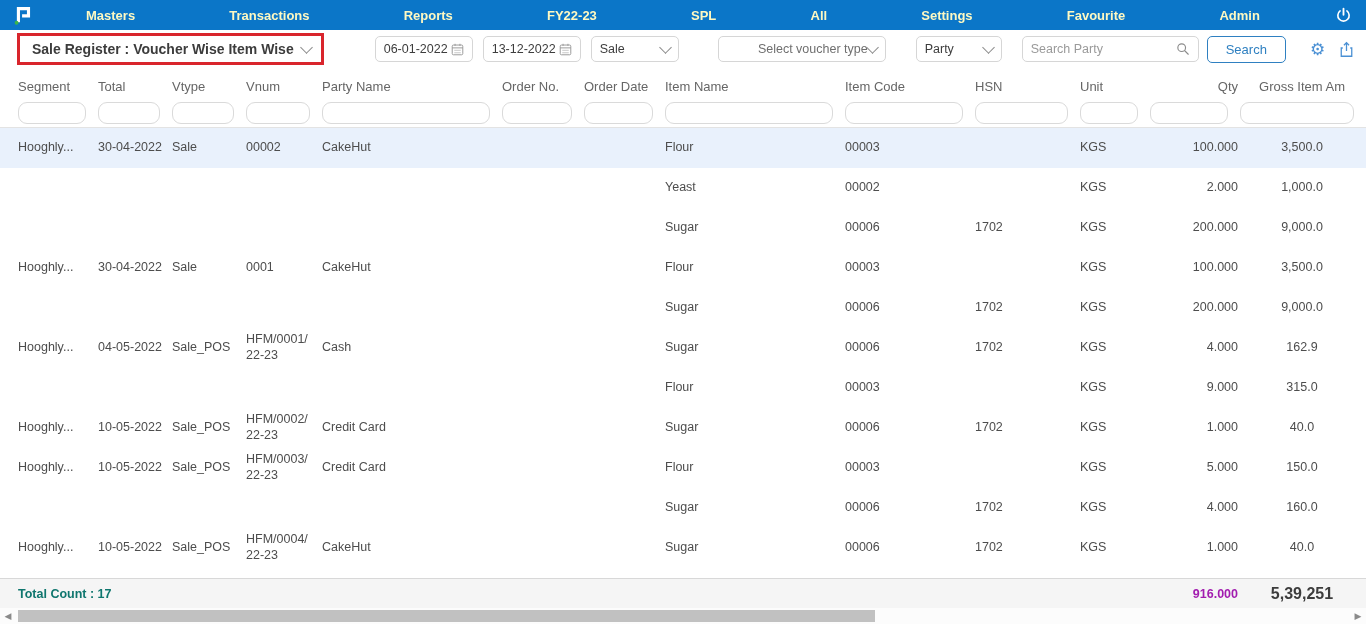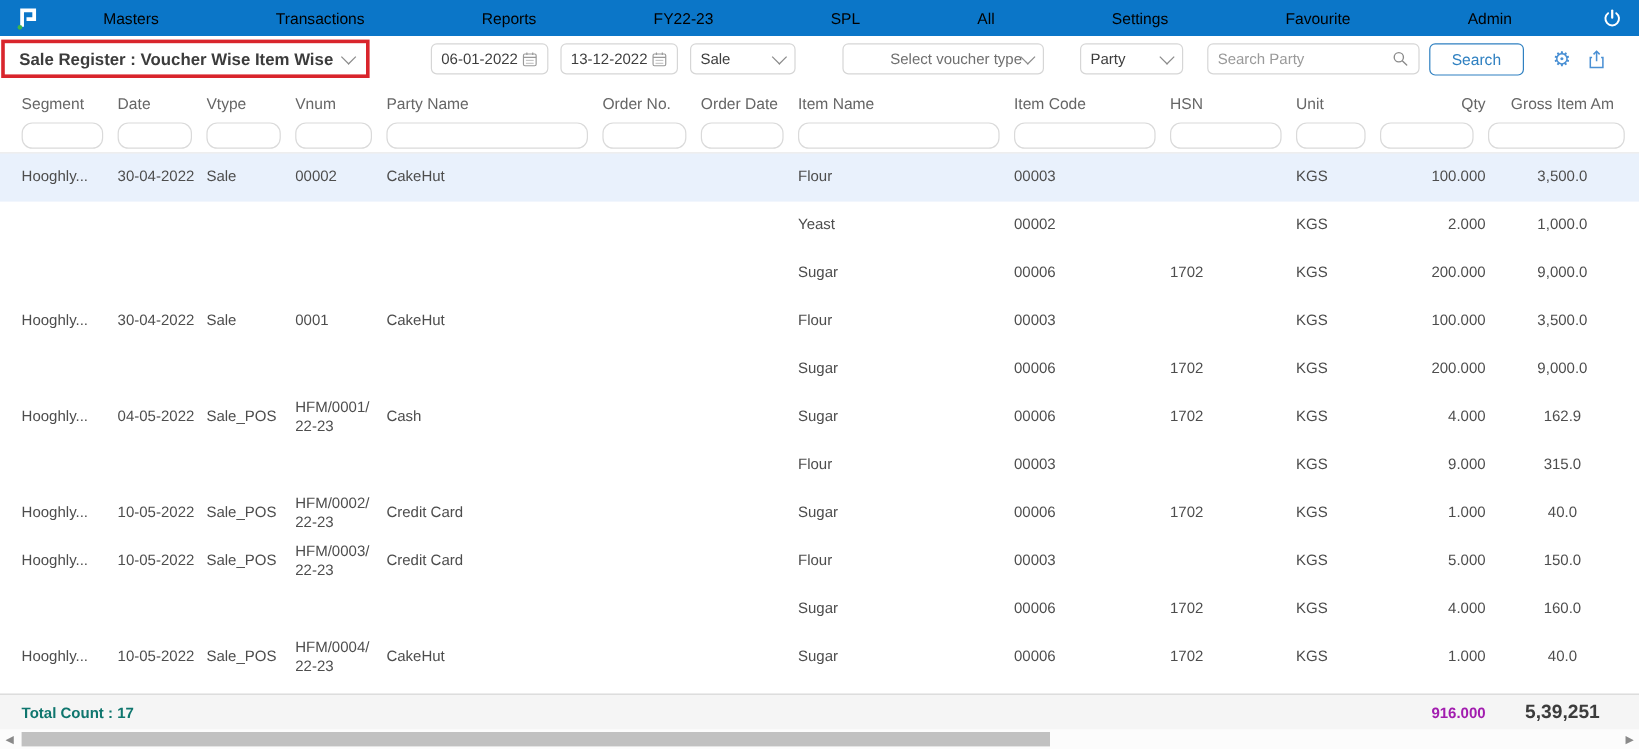--- a/index.html
+++ b/index.html
@@ -4,27 +4,27 @@
 <style>
   * { margin:0; padding:0; box-sizing:border-box; }
   html,body { width:1366px; height:625px; overflow:hidden; background:#fff;
     font-family:"Liberation Sans", sans-serif; }
 
   
   .topnav { height:30px; background:#0b76c8; display:flex; align-items:center; }
   .logo-wrap { width:46px; display:flex; justify-content:center; align-items:center; }
   .nav-items { flex:1; display:flex; align-items:center; justify-content:space-between;
     padding:0 60px 0 40px; }
-  .nav-item { color:#000000; font-size:13px; font-weight:400; cursor:pointer; white-space:nowrap; }
+  .nav-item { color:#fef9c3; font-size:13px; font-weight:700; cursor:pointer; white-space:nowrap; }
   .power-wrap { width:46px; display:flex; justify-content:center; align-items:center; cursor:pointer; }
 
   
   .toolbar { height:38px; display:flex; align-items:center; background:#fff; position:relative; }
   .title-box { display:flex; align-items:center; gap:8px; border:3px solid #d9252c;
-    height:32px; padding:0 10px 0 12px; margin-left:1px; min-width:300px; cursor:pointer; }
+    height:32px; padding:0 10px 0 12px; margin-left:17px; min-width:300px; cursor:pointer; }
   .title-text { font-size:14px; font-weight:700; color:#3c3c3c; white-space:nowrap; }
   .chev { width:9px; height:9px; border-right:1.6px solid #8a8a8a; border-bottom:1.6px solid #8a8a8a;
     transform:rotate(45deg); margin-top:-4px; flex:0 0 auto; }
   .ctrl { height:26px; border:1px solid #d6d6d6; border-radius:5px; background:#fff;
     display:flex; align-items:center; font-size:12.5px; color:#3d3d3d; padding:0 8px; }
   .ctrl.date { width:98px; margin-left:51px; justify-content:space-between; }
   .ctrl.date2 { margin-left:10px; }
   .ctrl.sel-sale { width:88px; margin-left:10px; justify-content:space-between; }
   .ctrl.sel-vtype { width:168px; margin-left:39px; justify-content:flex-end; color:#6f6f6f; }
   .ctrl.sel-party { width:86px; margin-left:30px; justify-content:space-between; }
@@ -176,21 +176,21 @@
     <svg width="15" height="17" viewBox="0 0 20 22">
       <path d="M5 9 H3 V20 H17 V9 H15" fill="none" stroke="#4a90d4" stroke-width="1.7"></path>
       <line x1="10" y1="2.5" x2="10" y2="13" stroke="#4a90d4" stroke-width="1.7"></line>
       <path d="M6.6 5.4 L10 2 L13.4 5.4" fill="none" stroke="#4a90d4" stroke-width="1.7"></path>
     </svg>
   </span>
 </div>
 
 <div class="grid-cols hdr-row" id="header-row">
     <div class="hcell col-segment">Segment</div>
-    <div class="hcell col-date">Date</div>
+    <div class="hcell col-date">Total</div>
     <div class="hcell col-vtype">Vtype</div>
     <div class="hcell col-vnum">Vnum</div>
     <div class="hcell col-party">Party Name</div>
     <div class="hcell col-order_no">Order No.</div>
     <div class="hcell col-order_date">Order Date</div>
     <div class="hcell col-item_name">Item Name</div>
     <div class="hcell col-item_code">Item Code</div>
     <div class="hcell col-hsn">HSN</div>
     <div class="hcell col-unit">Unit</div>
     <div class="hcell col-qty">Qty</div>

